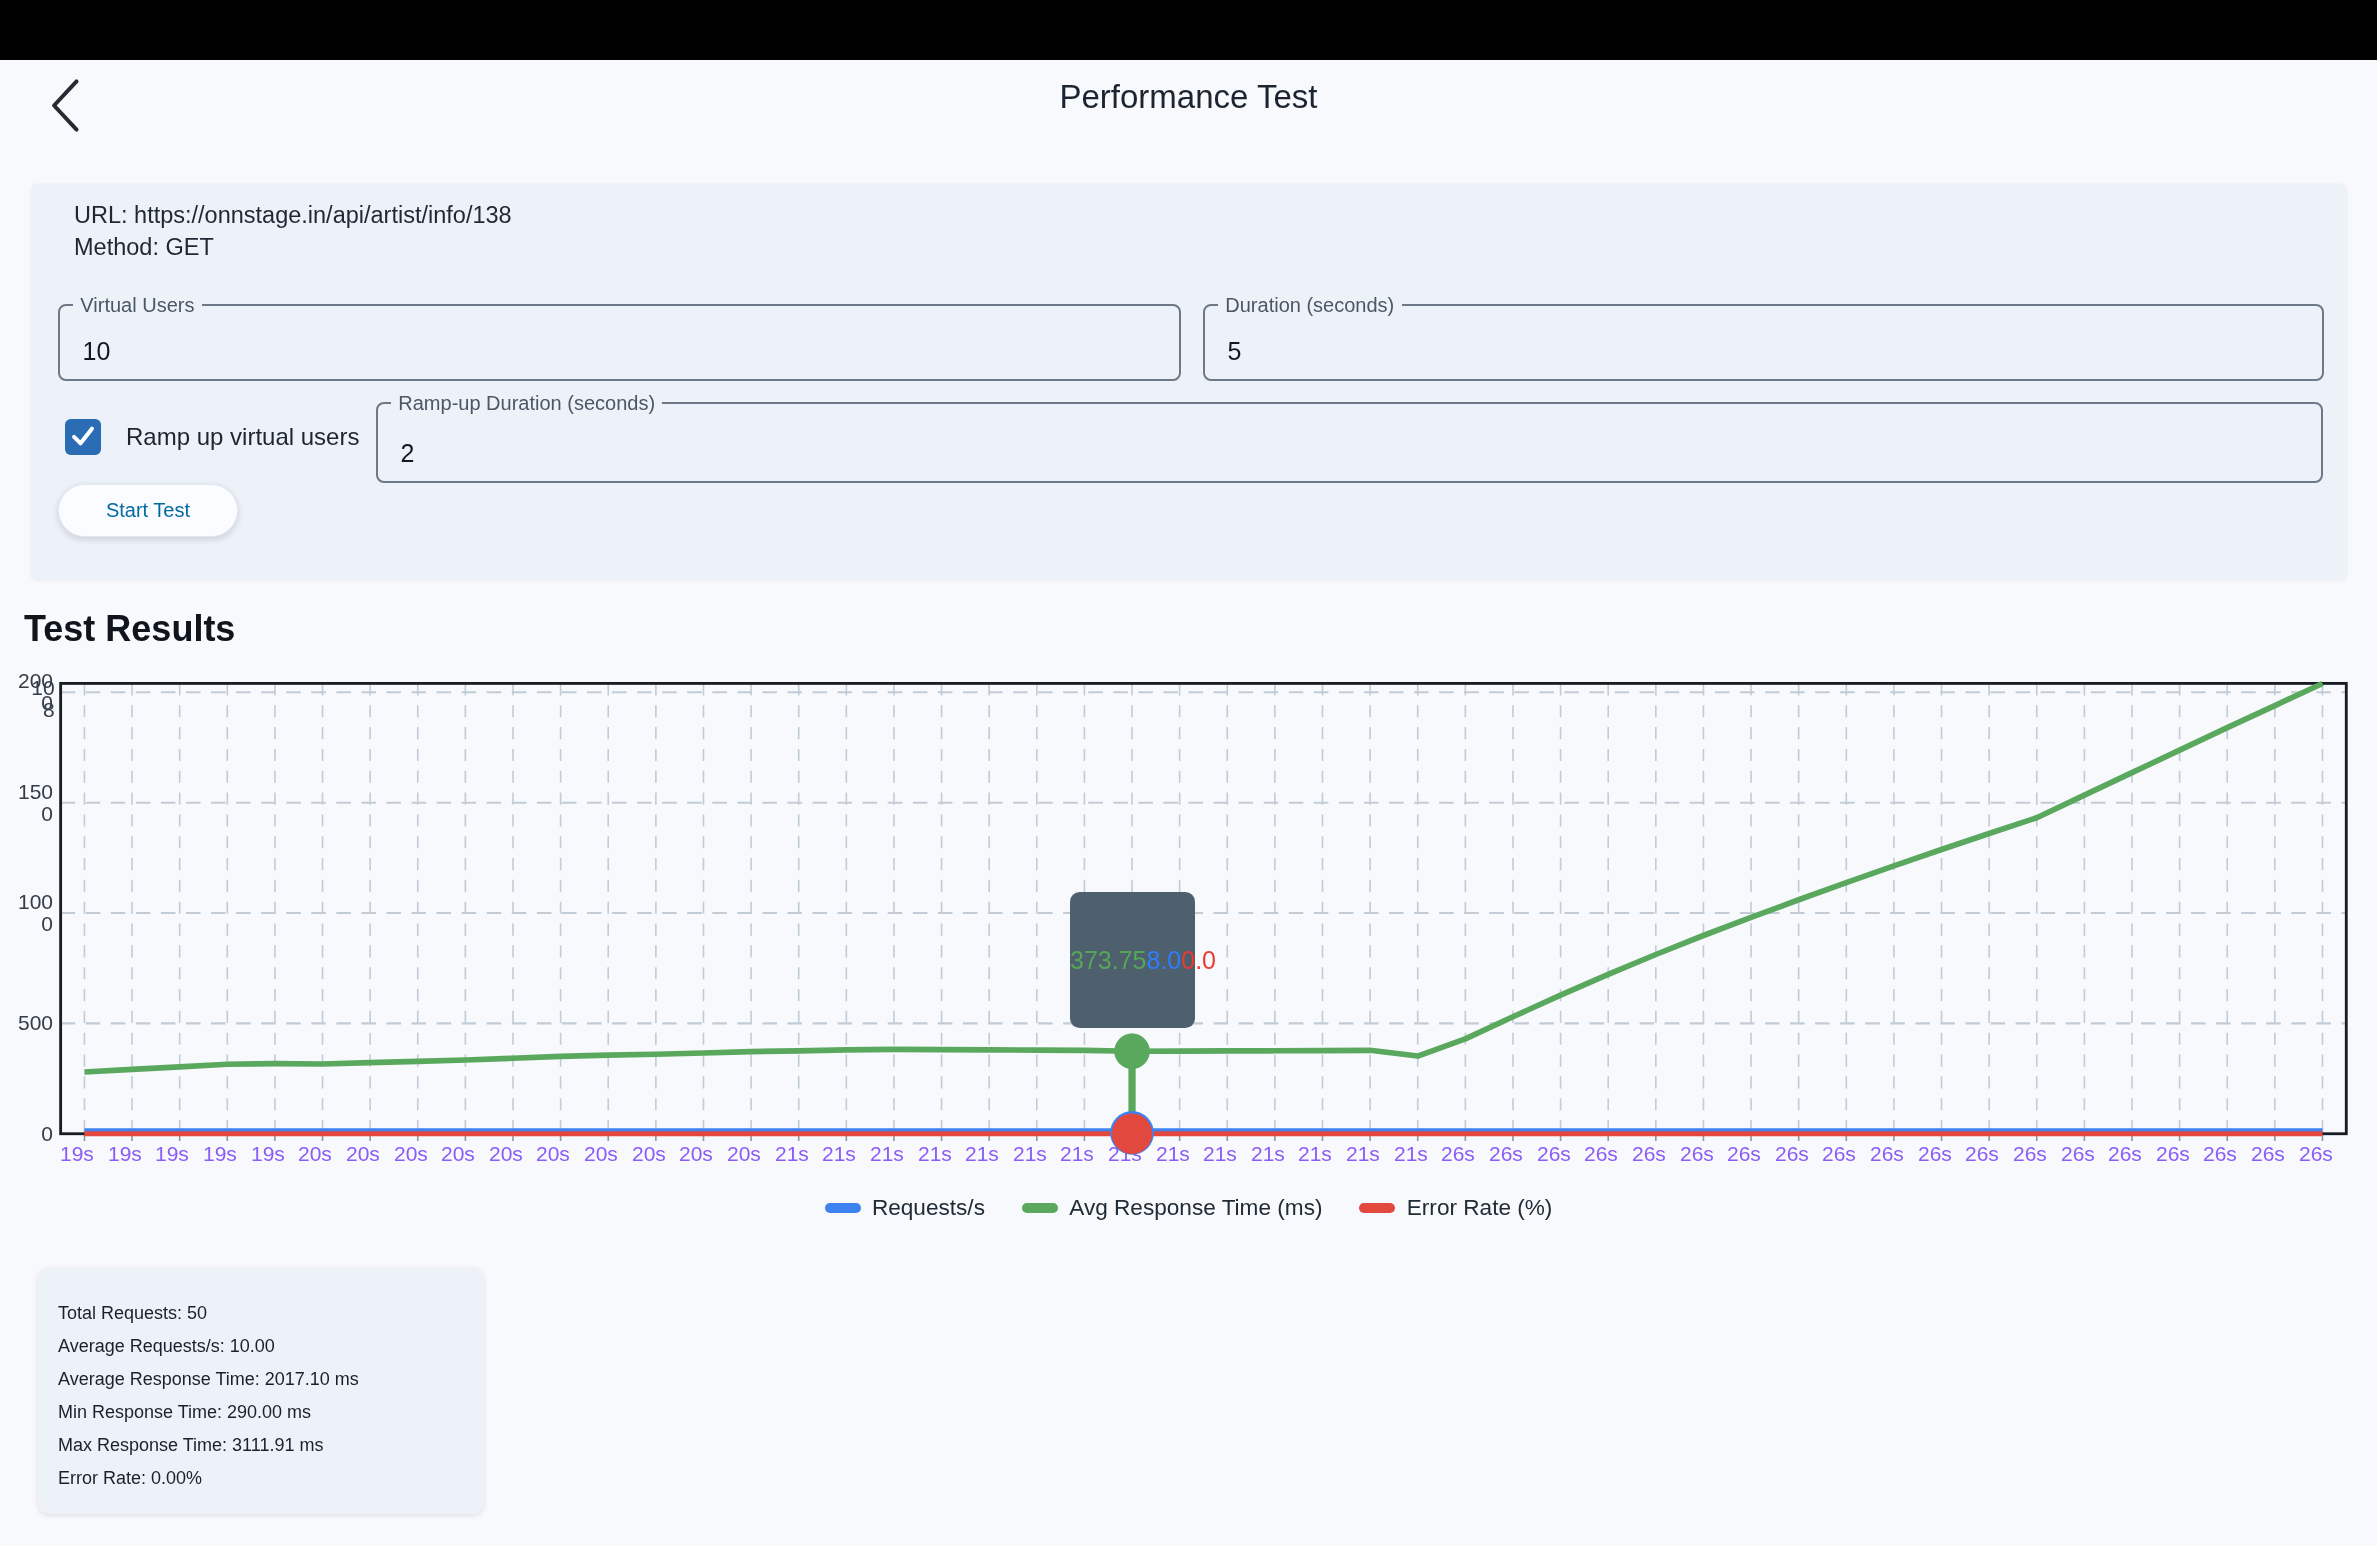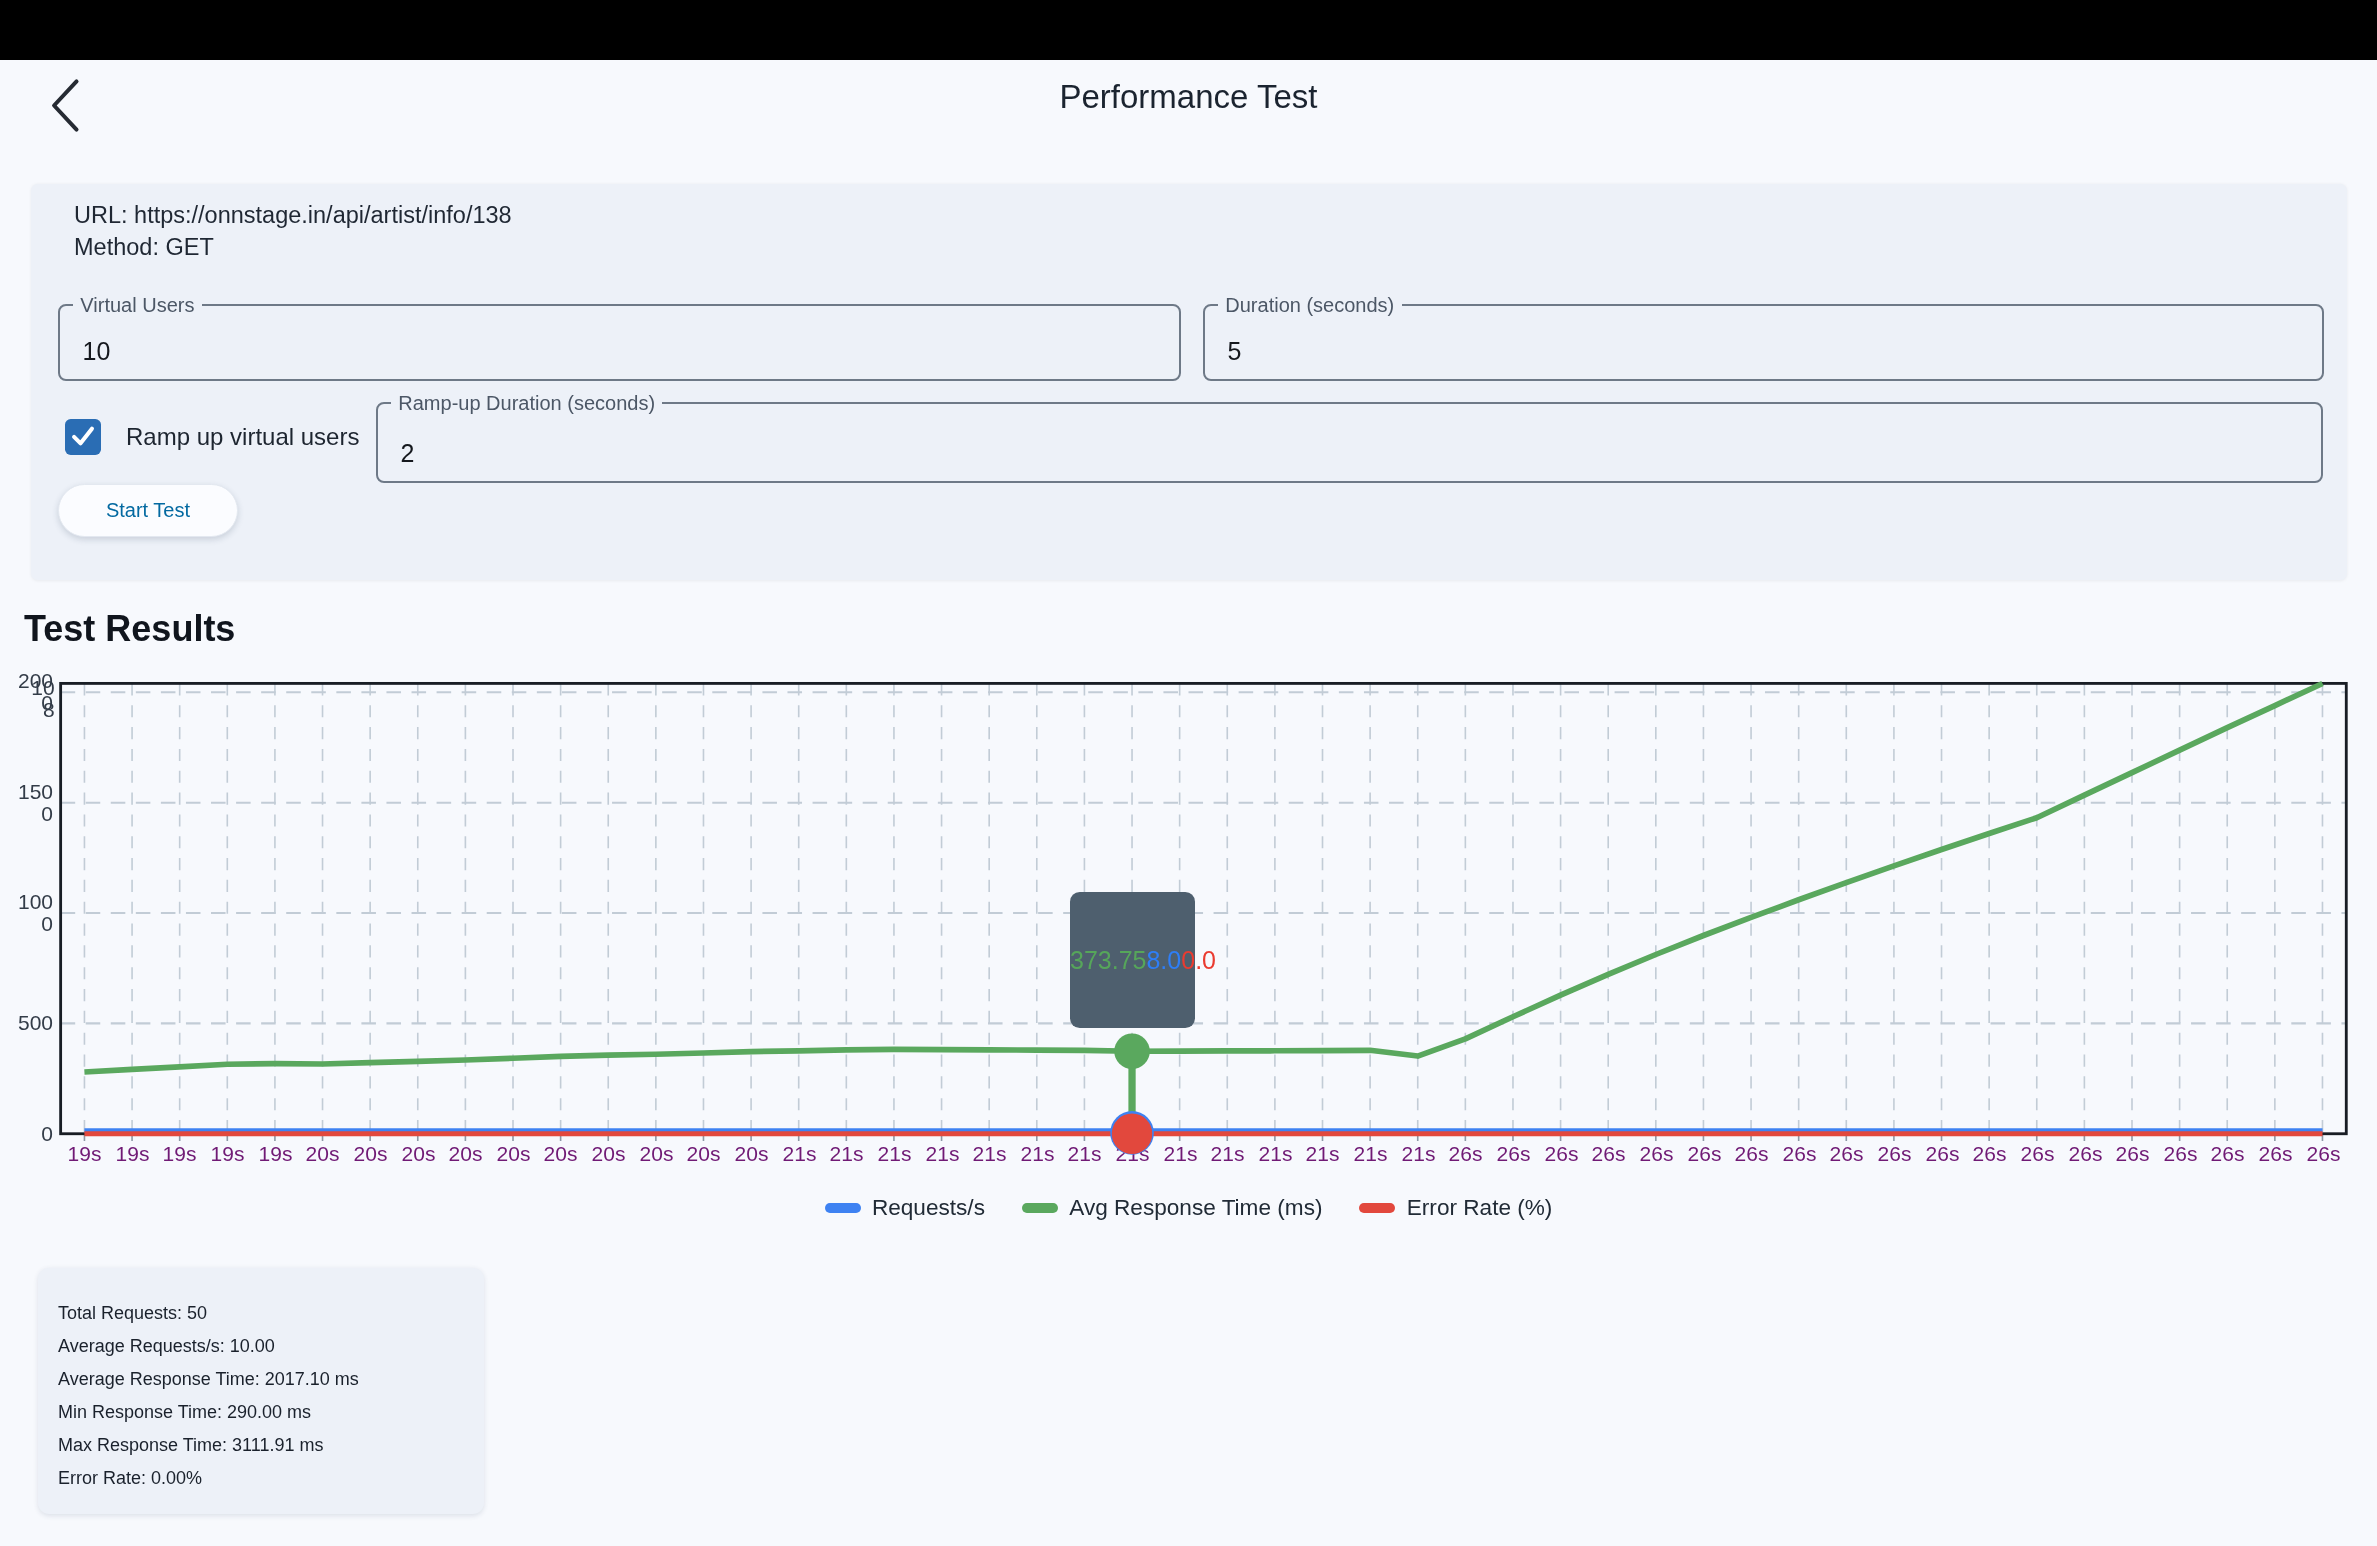--- a/index.html
+++ b/index.html
@@ -24,21 +24,21 @@
   .chk-row{position:absolute;left:34px;top:235px;display:flex;align-items:center;gap:25px;}
   .checkbox{width:36px;height:36px;background:#2a6db4;border-radius:5.7px;display:flex;align-items:center;justify-content:center;cursor:pointer;}
   .chk-label{font-size:24px;color:#1d2530;}
 
   .start-btn{position:absolute;left:27px;top:300px;width:180px;height:53px;border-radius:27px;background:#fbfcff;border:0.8px solid #e3e8f0;box-shadow:0 2.4px 6.5px rgba(40,60,90,0.18);color:#0369a1;font-size:20px;font-family:inherit;display:flex;align-items:center;justify-content:center;cursor:pointer;}
 
   .results-title{position:absolute;left:24px;top:608px;font-size:36px;font-weight:700;color:#10151d;}
 
   .chart{position:absolute;left:0;top:671px;width:2377px;height:518px;}
   .chart svg{position:absolute;left:0;top:0;z-index:2;pointer-events:none;}
-  .xlab{position:absolute;top:471px;width:49px;text-align:center;font-size:21px;color:#701a75;z-index:1;}
+  .xlab{position:absolute;top:471px;width:49px;font-size:21px;color:#8b5cf6;z-index:1;}
   .ylab{position:absolute;left:0;width:53px;text-align:right;font-size:21px;line-height:22px;color:#333c48;z-index:1;white-space:pre-line;}
   .tooltip{position:absolute;width:125px;height:136px;border-radius:9.7px;background:#4e5f6e;z-index:3;display:flex;flex-direction:row;align-items:center;justify-content:space-evenly;font-size:25px;}
 
   .legend{position:absolute;left:0;top:1195px;width:2377px;display:flex;justify-content:center;align-items:center;gap:37px;}
   .legend-item{display:flex;align-items:center;gap:11.3px;cursor:pointer;}
   .legend-swatch{width:36px;height:10.5px;border-radius:4.9px;}
   .legend-text{font-size:22.6px;color:#212b36;}
 
   .summary{position:absolute;left:38px;top:1268px;width:446px;height:246px;background:#edf1f8;border-radius:11.3px;box-shadow:0 1.6px 4.9px rgba(40,60,90,0.12);}
   .summary-inner{position:absolute;left:20px;top:29px;font-size:18px;line-height:33px;color:#1a212c;}

